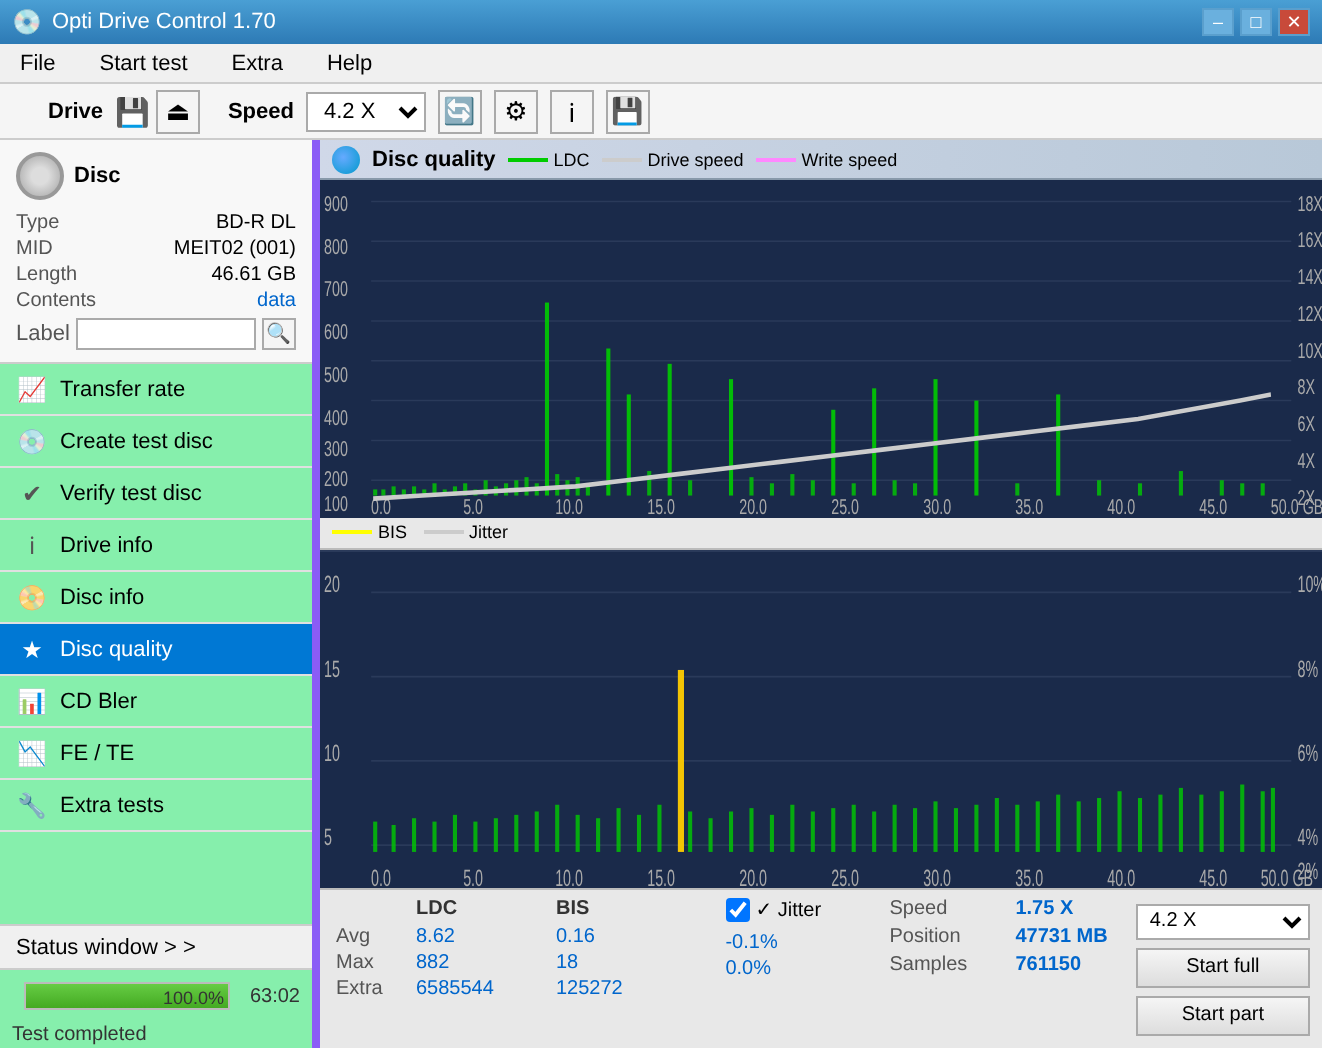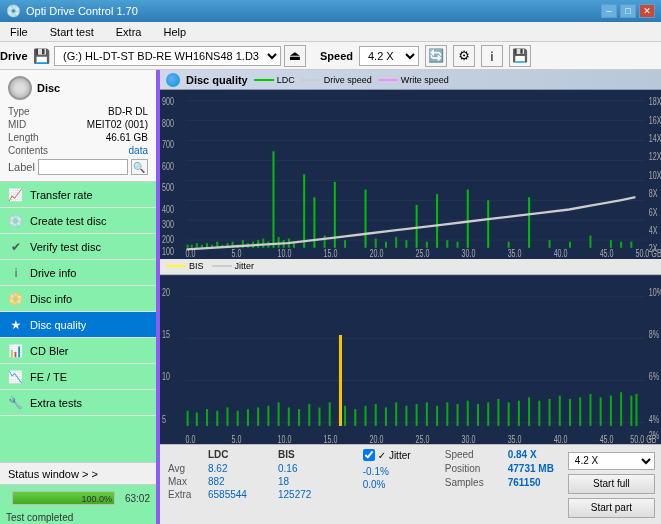--- a/index.html
+++ b/index.html
@@ -41,21 +41,21 @@
       font-size: 11px;
     }
     .menu-item { padding: 2px 6px; cursor: pointer; }
 
     
     .drive-toolbar {
       background: #f5f5f5;
       height: 28px;
       display: flex;
       align-items: center;
-      padding: 0 0;
+      padding: 0 24px;
       gap: 6px;
       border-bottom: 1px solid #ccc;
       font-size: 11px;
     }
     .drive-label { font-weight: bold; }
     .drive-select {
       height: 20px;
       font-size: 11px;
       border: 1px solid #aaa;
       background: white;
@@ -282,23 +282,20 @@
   <span class="menu-item">File</span>
   <span class="menu-item">Start test</span>
   <span class="menu-item">Extra</span>
   <span class="menu-item">Help</span>
 </div>
 
 <div class="drive-toolbar">
   <span class="drive-label">Drive</span>
   <div style="display:flex;align-items:center;gap:3px;">
     <span style="font-size:14px;">💾</span>
-    <select class="drive-select">
-      <option>(G:)  HL-DT-ST BD-RE  WH16NS48 1.D3</option>
-    </select>
     <div class="toolbar-icon-btn">⏏</div>
   </div>
   <span class="speed-label">Speed</span>
   <select class="speed-select">
     <option>4.2 X</option>
   </select>
   <div class="toolbar-icon-btn">🔄</div>
   <div class="toolbar-icon-btn">⚙</div>
   <div class="toolbar-icon-btn">ℹ</div>
   <div class="toolbar-icon-btn">💾</div>
@@ -631,21 +628,21 @@
           <input type="checkbox" checked="" style="width: 12px; height: 12px;">
           <span style="font-size:10px;">✓ Jitter</span>
         </div>
         <div style="font-size:10px;color:#0066cc;margin-bottom:2px;">-0.1%</div>
         <div style="font-size:10px;color:#0066cc;margin-bottom:2px;">0.0%</div>
       </div>
 
       <div class="speed-info">
         <div class="speed-info-row">
           <span class="speed-info-label">Speed</span>
-          <span class="speed-info-val">0.84 X</span>
+          <span class="speed-info-val">1.75 X</span>
         </div>
         <div class="speed-info-row">
           <span class="speed-info-label">Position</span>
           <span class="speed-info-val">47731 MB</span>
         </div>
         <div class="speed-info-row">
           <span class="speed-info-label">Samples</span>
           <span class="speed-info-val">761150</span>
         </div>
       </div>

